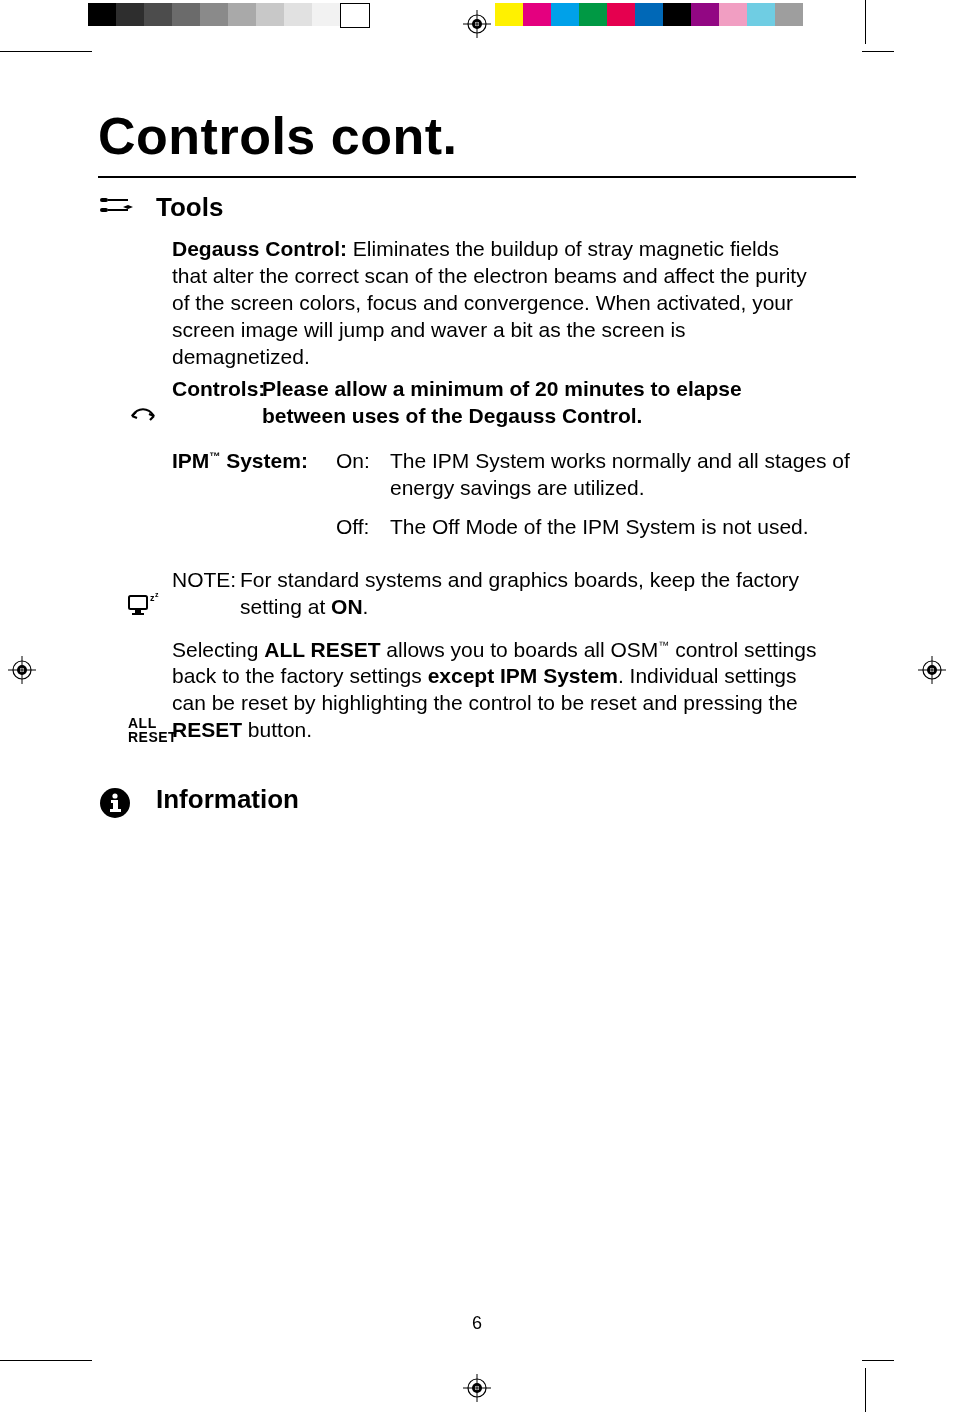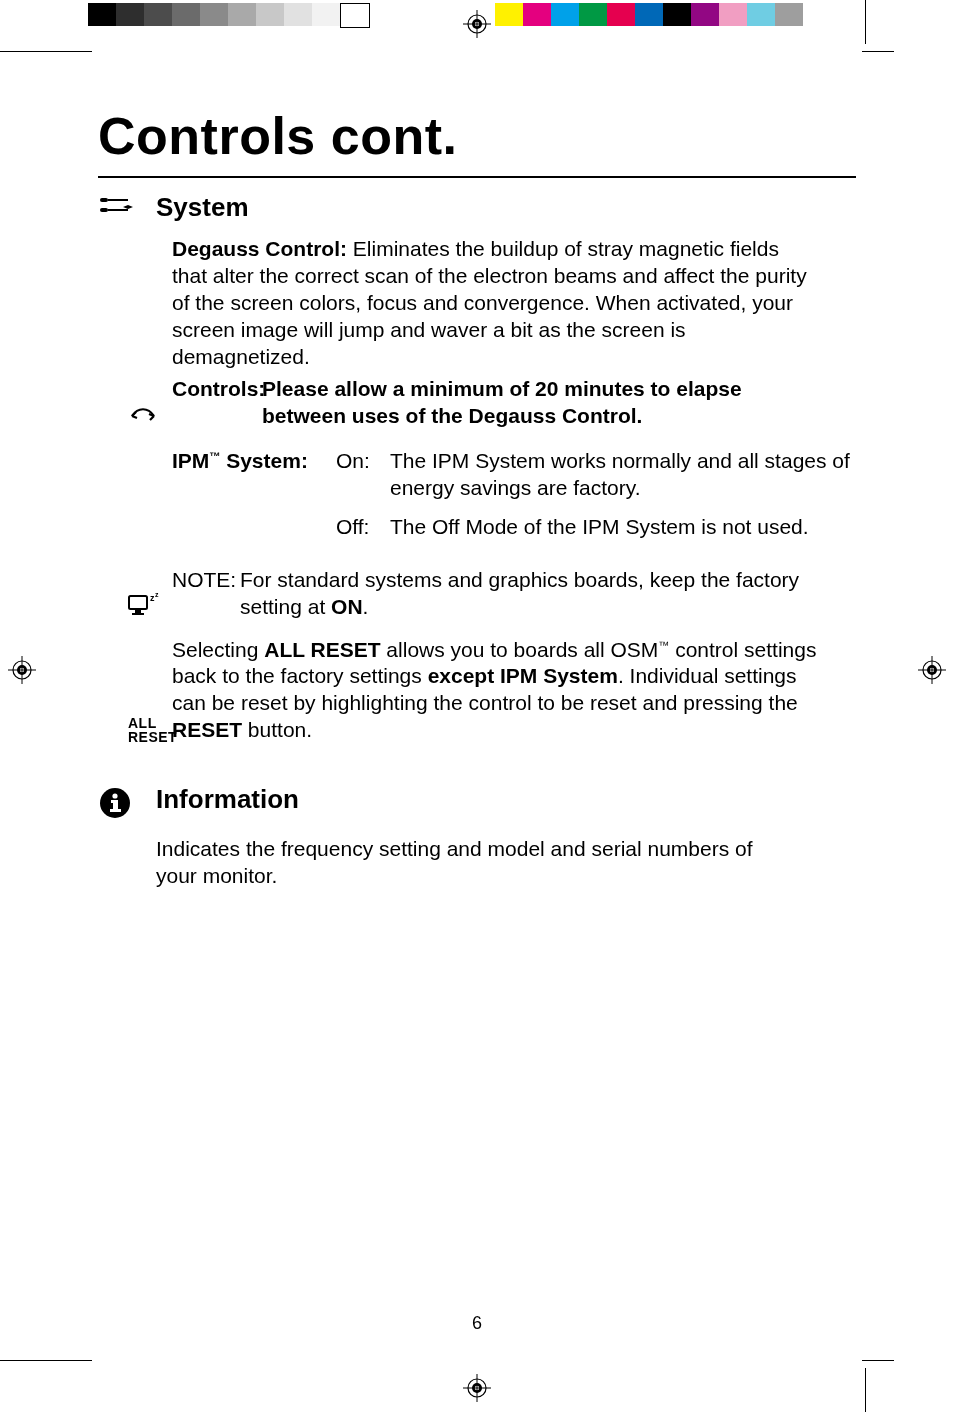--- a/index.html
+++ b/index.html
@@ -228,21 +228,21 @@
     <div class="section-row">
       <div class="icon-slot">
         <svg width="36" height="26" viewBox="0 0 36 26">
           <rect x="2" y="4" width="8" height="4" rx="2" fill="#000"></rect>
           <rect x="10" y="5" width="20" height="2" fill="#000"></rect>
           <rect x="2" y="14" width="8" height="4" rx="2" fill="#000"></rect>
           <rect x="10" y="15" width="20" height="2" fill="#000"></rect>
           <path d="M25 13 l5 2 l5 -2 l-5 -2 z" fill="#000"></path>
         </svg>
       </div>
-      <div class="section-heading">System</div>
+      <div class="section-heading">Tools</div>
     </div>
 
     <div class="item-row" style="margin-left:30px;">
       <div class="icon-slot" style="width:44px; flex:0 0 44px;">
         <svg width="30" height="22" viewBox="0 0 30 22">
           <path d="M4 12 C10 3, 20 3, 26 12" fill="none" stroke="#000" stroke-width="2.2"></path>
           <path d="M4 12 l4 -4 M4 12 l5 2" stroke="#000" stroke-width="2.2" fill="none"></path>
           <path d="M26 12 l-4 4 M26 12 l-5 -2" stroke="#000" stroke-width="2.2" fill="none"></path>
         </svg>
       </div>
@@ -265,21 +265,21 @@
           <text x="22" y="8" font-size="9" font-weight="700" fill="#000">z</text>
           <text x="27" y="4" font-size="7" font-weight="700" fill="#000">z</text>
         </svg>
       </div>
       <div class="body-text" style="flex:1;">
         <div class="ipm-grid">
           <div class="bold">
             <span>IPM</span><span class="tm">™</span><span> System:</span>
           </div>
           <div class="on-off">On:</div>
-          <div>The IPM System works normally and all stages of energy savings are factory.</div>
+          <div>The IPM System works normally and all stages of energy savings are utilized.</div>
 
           <div></div>
           <div class="on-off" style="margin-top:12px;">Off:</div>
           <div style="margin-top:12px;">The Off Mode of the IPM System is not used.</div>
         </div>
         <div class="note-grid">
           <div>NOTE:</div>
           <div>
             <span>For standard systems and graphics boards, keep the factory setting at </span><span class="bold">ON</span><span>.</span>
           </div>
@@ -301,18 +301,17 @@
         <svg width="34" height="34" viewBox="0 0 34 34">
           <circle cx="17" cy="17" r="15" fill="#000"></circle>
           <circle cx="17" cy="10" r="2.6" fill="#fff"></circle>
           <rect x="13" y="14" width="7" height="3" fill="#fff"></rect>
           <rect x="15" y="14" width="5" height="11" fill="#fff"></rect>
           <rect x="12" y="23" width="11" height="3" fill="#fff"></rect>
         </svg>
       </div>
       <div class="section-heading">Information</div>
     </div>
-    <div class="body-text info-body">Indicates the frequency setting and model and serial numbers of your monitor.</div>
 
   </div>
 
   <div class="page-number">6</div>
 </div>
 
 </body></html>

